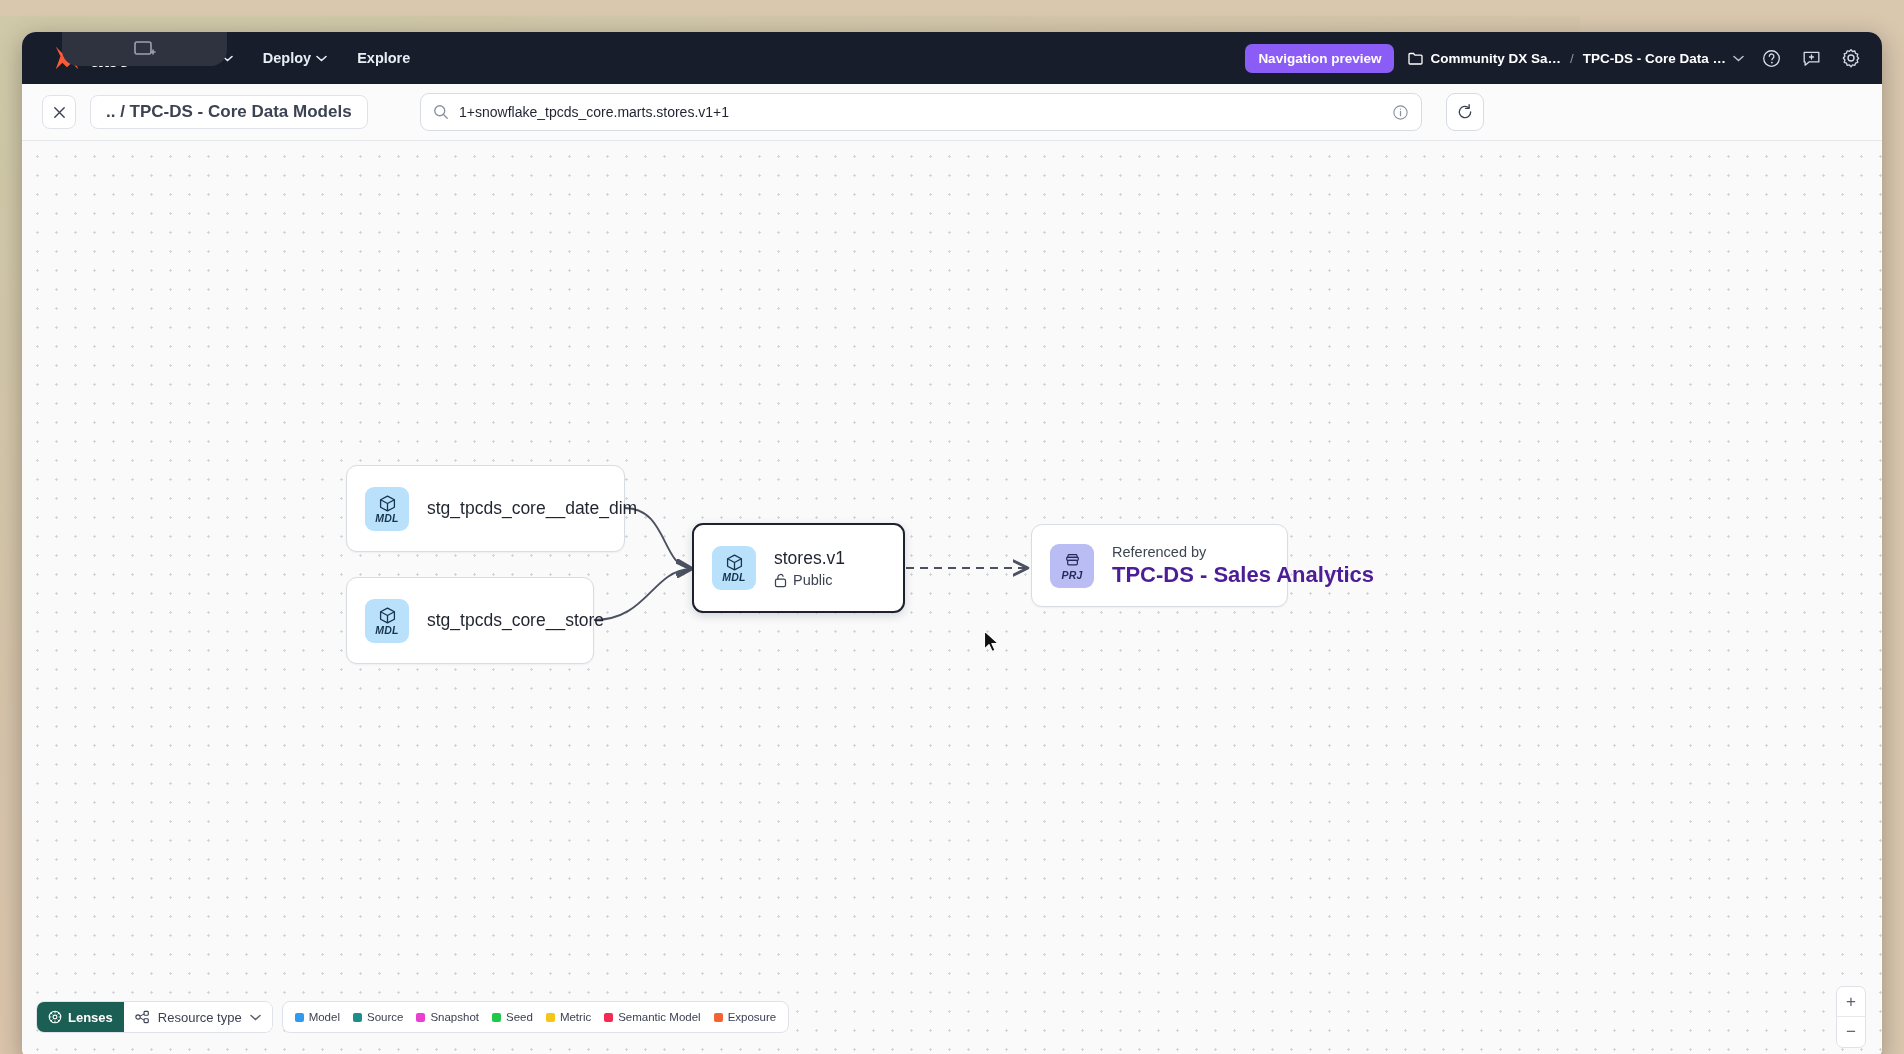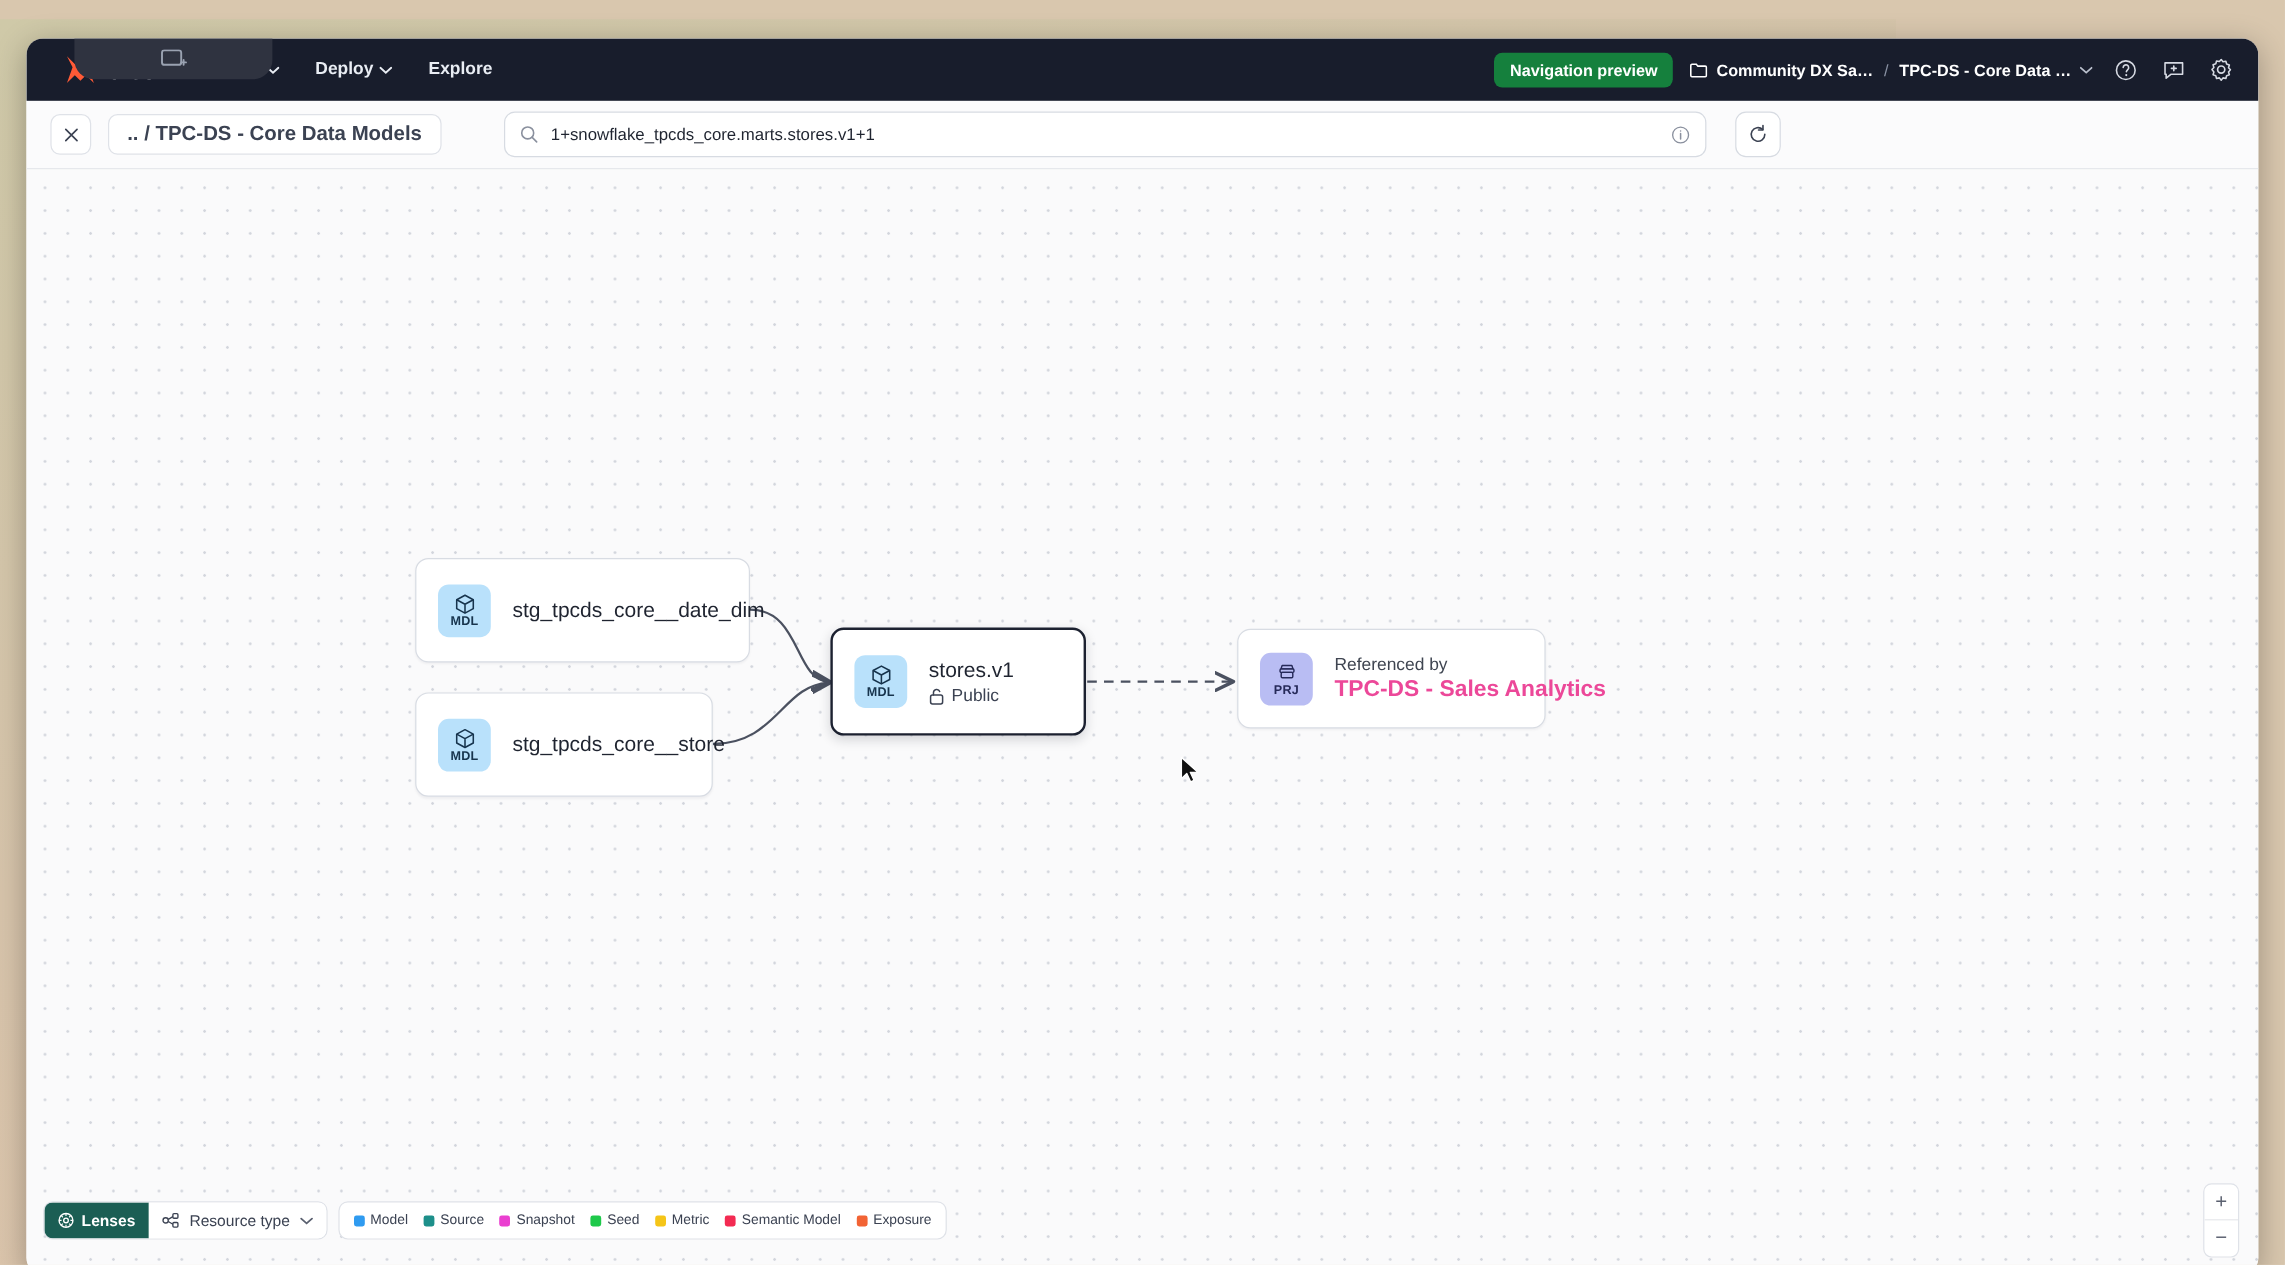--- a/index.html
+++ b/index.html
@@ -47,21 +47,21 @@
   .logo-wrap { display:flex; align-items:center; gap:7px; margin-right: 34px; padding-left: 14px;}
   .logo-x { width: 30px; height: 28px; }
   .logo-txt { font-size: 25px; font-weight: 700; letter-spacing: -.5px; }
   .nav-links { display:flex; align-items:center; gap: 30px; }
   .nav-link {
     font-size: 14.5px; font-weight: 600; color: #e9edf4;
     display: flex; align-items: center; gap: 5px; cursor: pointer;
   }
   .nav-right { margin-left: auto; display:flex; align-items:center; gap: 14px; }
   .nav-pill {
-    background: #15803d; color:#fff; font-size:13.5px; font-weight:600;
+    background: #8b5cf6; color:#fff; font-size:13.5px; font-weight:600;
     padding: 7px 13px; border-radius: 7px; cursor: pointer;
   }
   .bc { display:flex; align-items:center; gap:7px; font-size:13.5px; font-weight:700; color:#fff; }
   .bc .sep { color:#8b93a5; font-weight:500; margin:0 2px; }
   .bc .muted { font-weight:700; }
   .ic-btn { width:26px; height:26px; display:flex; align-items:center; justify-content:center; cursor:pointer; color:#d6dae3; }
 
   
   #subbar {
     position: relative;
@@ -125,33 +125,33 @@
     box-shadow: 0 1px 2px rgba(16,24,40,.05);
     cursor: pointer;
   }
   .node.focus {
     border: 2.5px solid #1c2130;
     box-shadow: 0 3px 10px rgba(16,24,40,.16);
   }
   .badge {
     width: 44px; height: 44px; border-radius: 9px;
     display:flex; flex-direction:column; align-items:center; justify-content:center;
-    gap: 0px; flex: 0 0 auto;
+    gap: 0px; flex: 0 0 auto; font-style: italic;
   }
   .badge.mdl { background:#b9e1fb; color:#17344d; }
   .badge.prj { background:#b9bdf3; color:#262a59; }
   .badge .blabel { font-size: 10.5px; font-weight: 700; letter-spacing:.2px; line-height: 11px; }
   .node-body { margin-left: 18px; display:flex; flex-direction:column; justify-content:center; }
   .node-title { font-size: 17.5px; color:#1f2430; white-space: nowrap; }
   .node-sub {
     display:flex; align-items:center; gap:6px;
     font-size: 14.5px; color:#3b4252; margin-top: 3px;
   }
   .node-kicker { font-size: 14.5px; color:#3f4551; }
-  .node-name2 { font-size: 19px; font-weight: 600; color:#ec4899; margin-top:2px; white-space:nowrap; }
+  .node-name2 { font-size: 22px; font-weight: 600; color:#4c1d95; margin-top:2px; white-space:nowrap; }
 
   
   .bottombar { position:absolute; left: 14px; bottom: 29px; display:flex; align-items:center; gap: 9px; }
   .lenses-grp { display:flex; border:1px solid #dfe2e8; border-radius: 8px; overflow:hidden; background:#fff; height: 32px; }
   .lenses-btn {
     background:#1b5e54; color:#fff; display:flex; align-items:center; gap:6px;
     padding: 0 11px; font-size: 13px; font-weight: 700; cursor:pointer;
   }
   .restype-btn {
     display:flex; align-items:center; gap:8px; padding: 0 11px;

